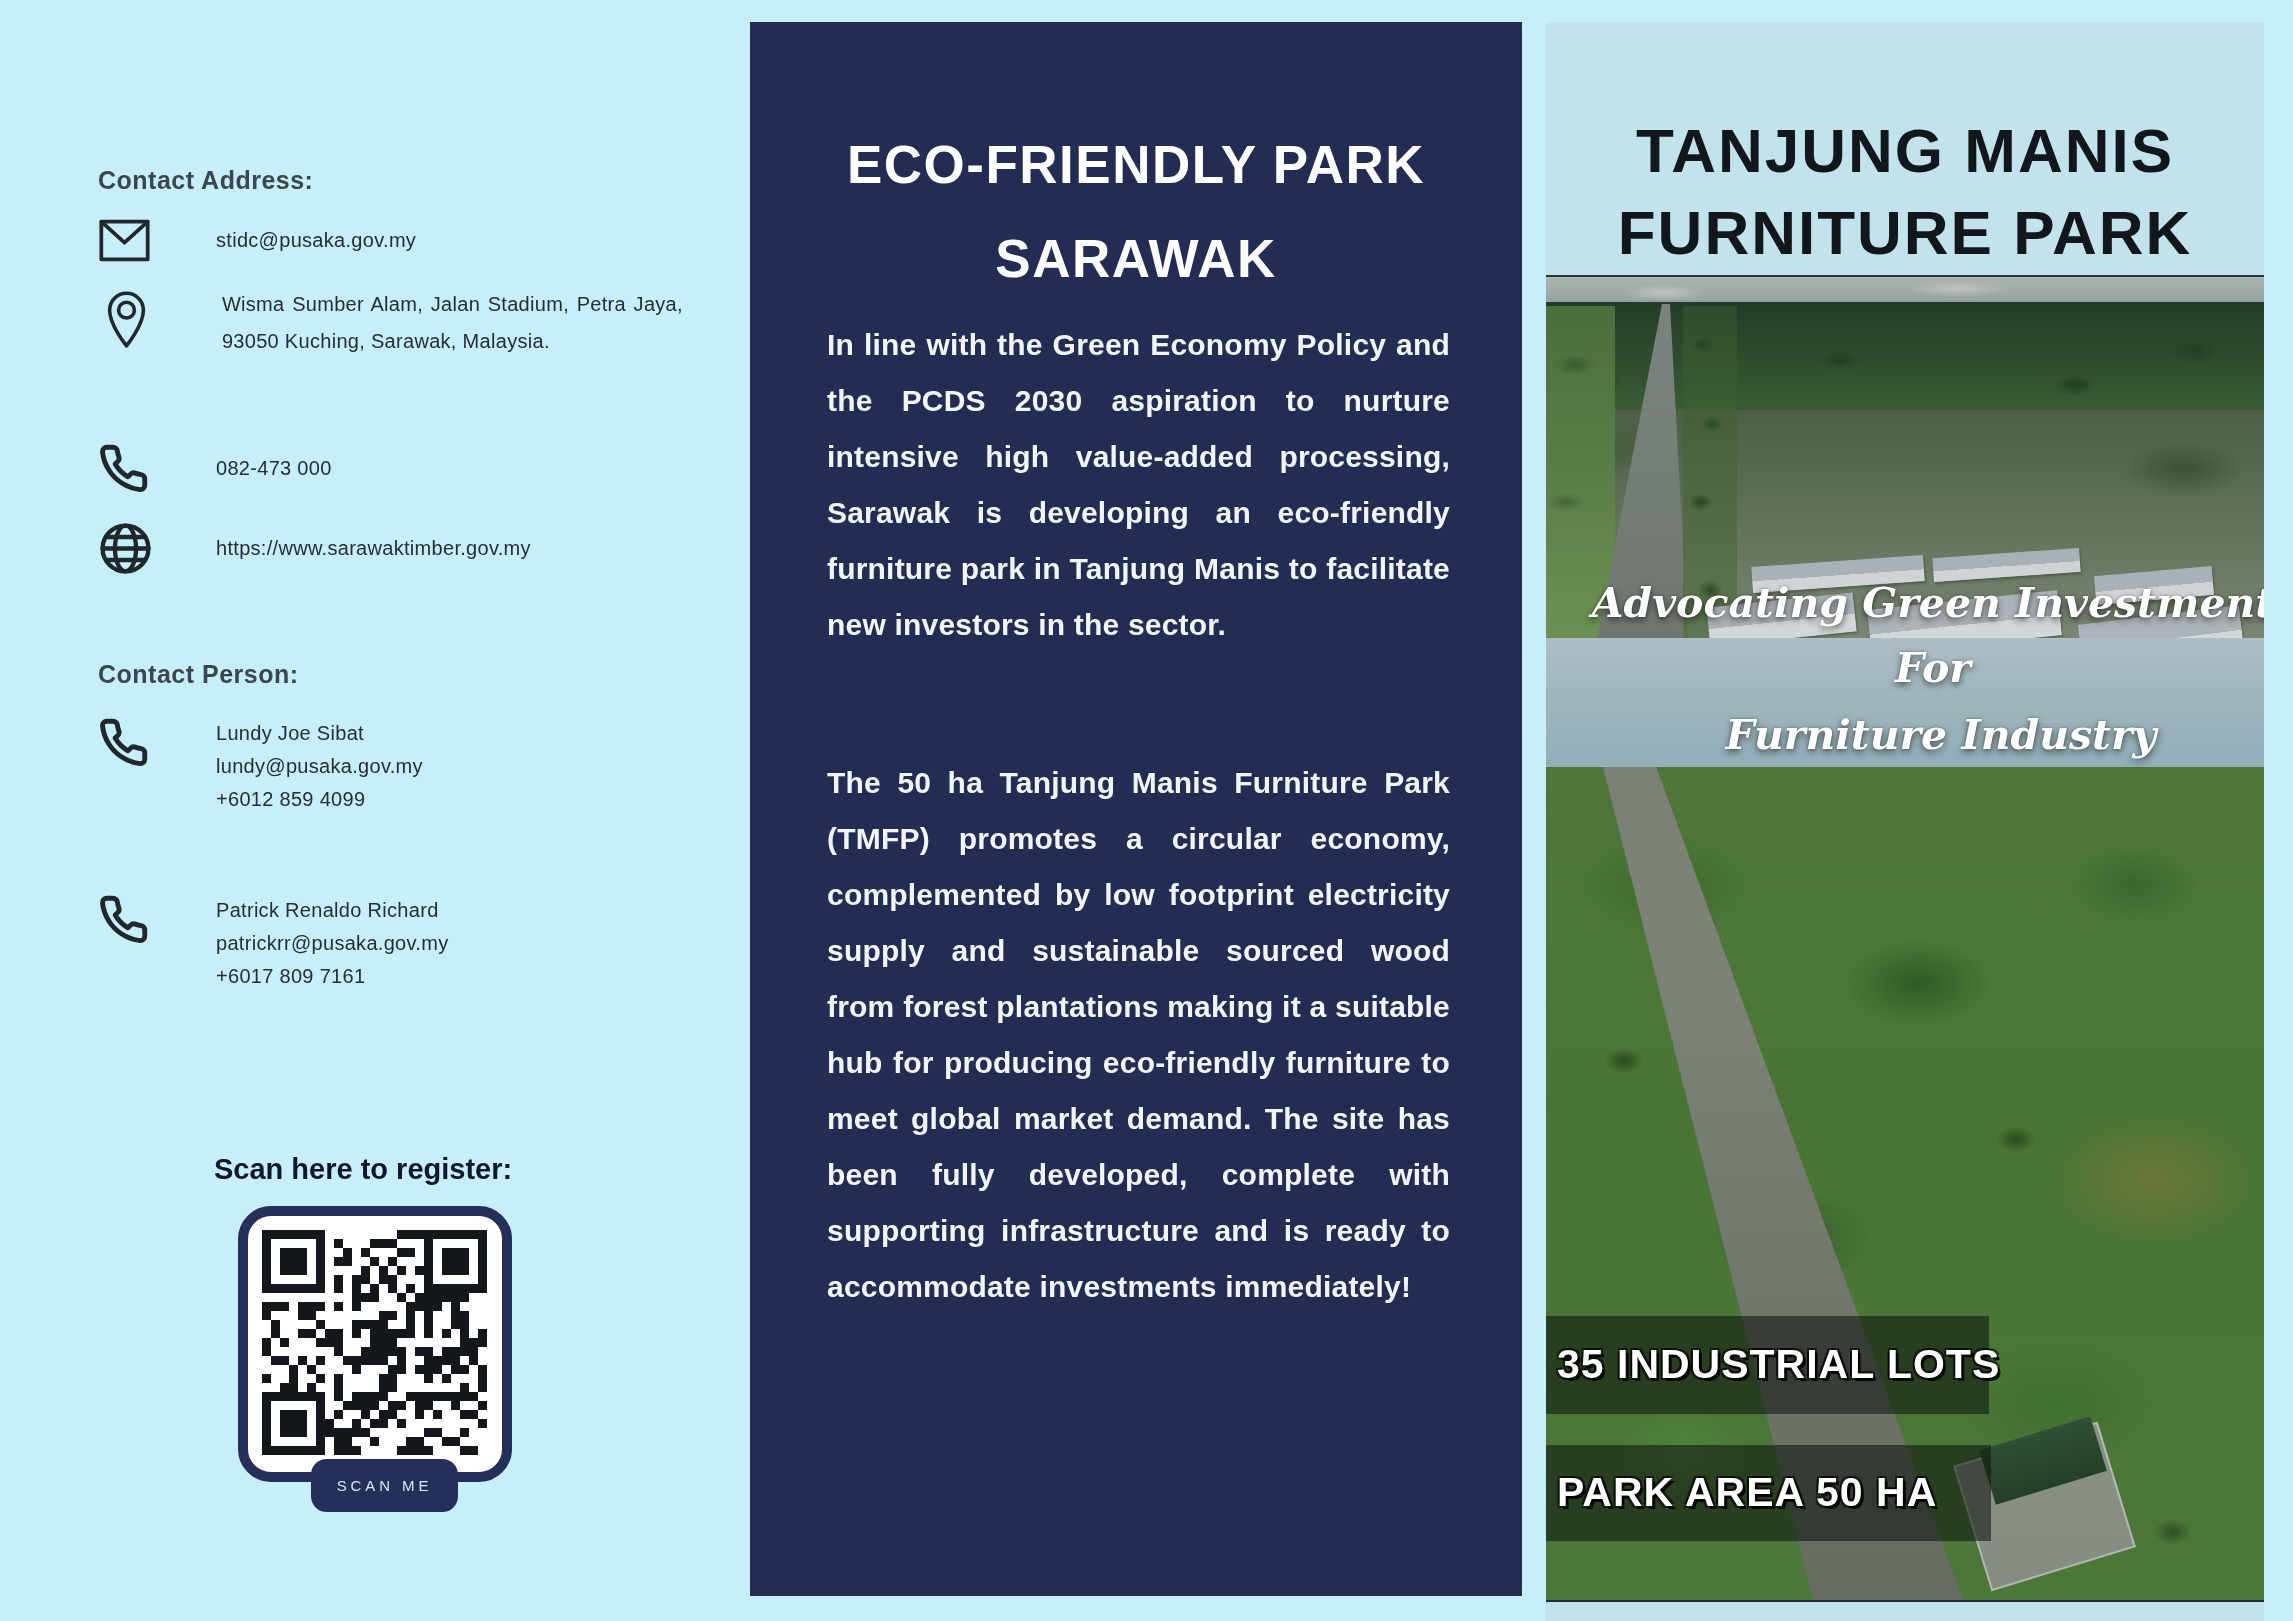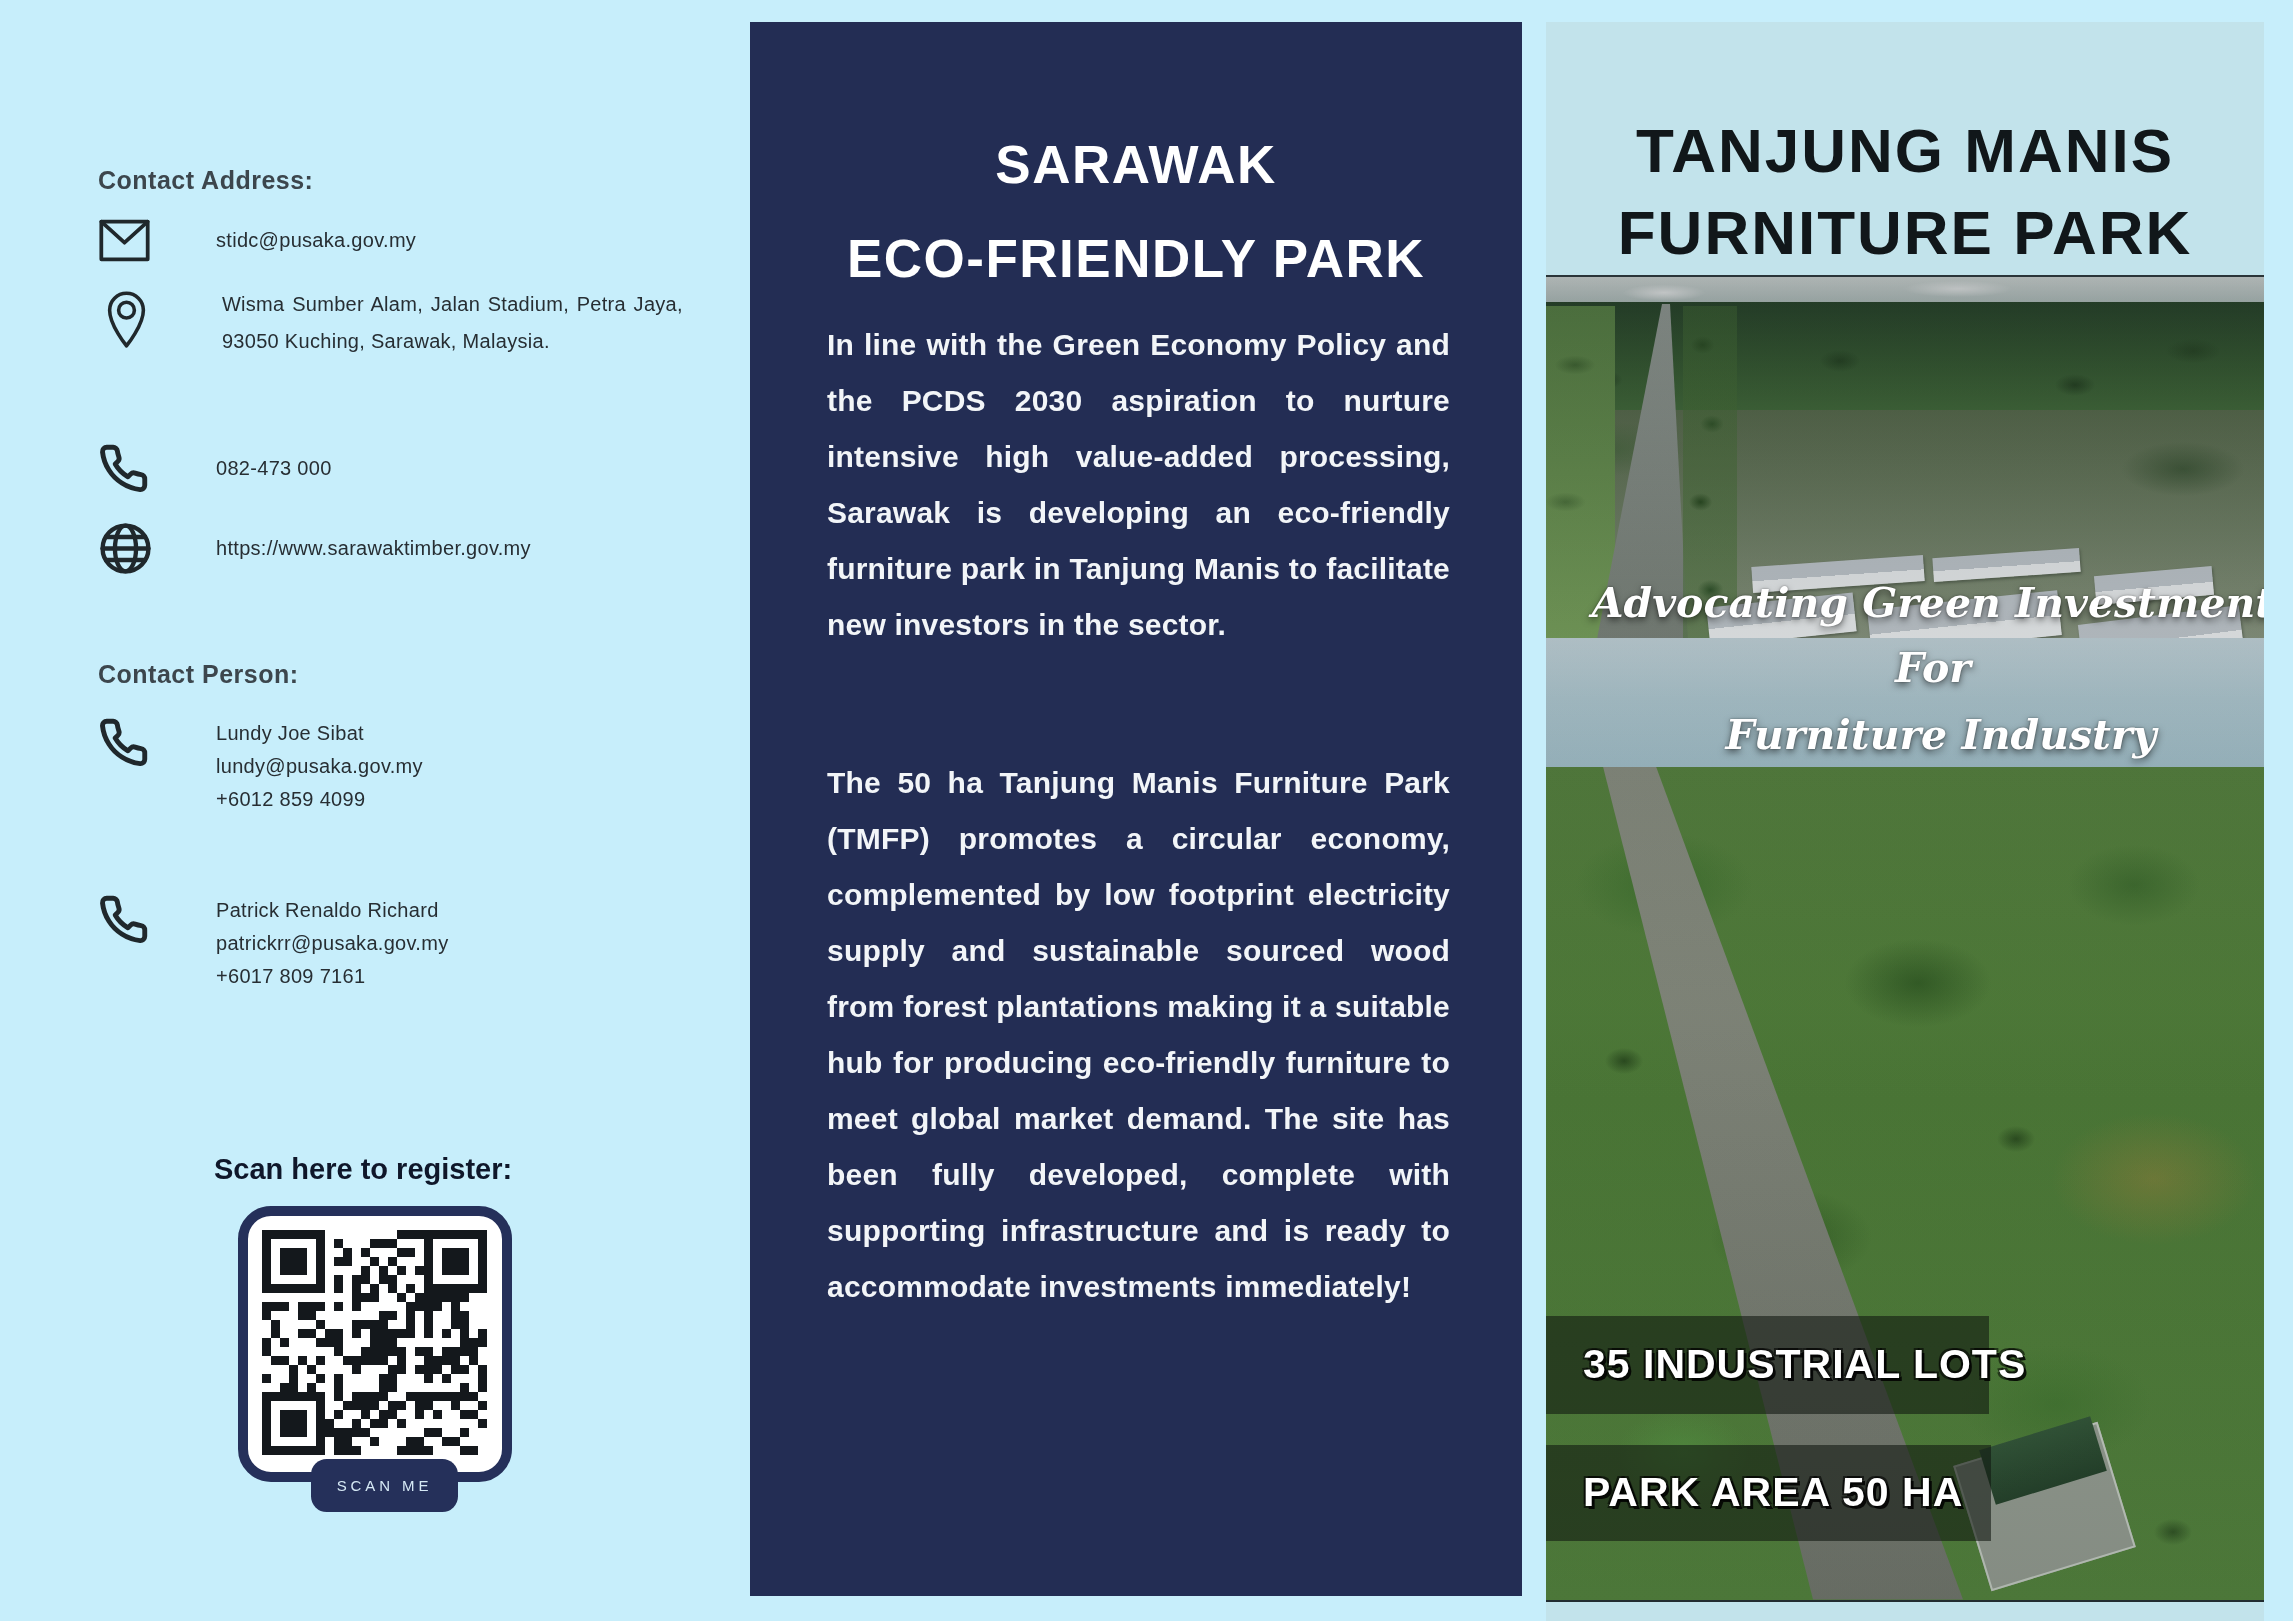--- a/index.html
+++ b/index.html
@@ -137,21 +137,21 @@
     position:absolute;left:0;top:294px;width:718px;text-align:center;
     color:#ffffff;font-family:"DejaVu Serif",serif;font-style:italic;font-weight:700;
     text-shadow:0 2.9px 7.8px rgba(0,0,0,.55),0 0 2px rgba(0,0,0,.4);
     padding-left:28px;
   }
   .photo-caption .cap1{display:block;font-size:41px;line-height:65px;}
   .photo-caption .cap2{display:block;font-size:41px;line-height:69px;margin-left:16px;}
 
   .stat-band{
     position:absolute;left:0;height:98px;background:rgba(16,22,16,.58);
-    display:flex;align-items:center;padding-left:37px;box-sizing:border-box;
+    display:flex;align-items:center;padding-left:11px;box-sizing:border-box;
     color:#ffffff;font-size:41px;font-weight:700;letter-spacing:1px;
     text-shadow:2.9px 2.9px 0 rgba(0,0,0,.85),-2px -2px 0 rgba(0,0,0,.55),2px -2px 0 rgba(0,0,0,.55),-2px 2px 0 rgba(0,0,0,.55);
     white-space:nowrap;
   }
   .stat-1{top:1039px;width:443px;}
   .stat-2{top:1168px;width:445px;height:96px;}
 </style>
 </head>
 <body>
 
@@ -456,22 +456,22 @@
           <rect x="165.6" y="220.79999999999998" width="9.2" height="9.2" fill="#14181c"></rect>
           <rect x="202.39999999999998" y="220.79999999999998" width="9.2" height="9.2" fill="#14181c"></rect>
           <rect x="211.6" y="220.79999999999998" width="9.2" height="9.2" fill="#14181c"></rect>
         </svg></div>
     <div class="scanme-pill">SCAN ME</div>
   </div>
 </section>
 
 <section class="abs panel-mid">
   <h1 class="mid-title">
+    <span style="display:block">ECO-FRIENDLY PARK</span>
     <span style="display:block">SARAWAK</span>
-    <span style="display:block">ECO-FRIENDLY PARK</span>
   </h1>
   <p class="mid-para mid-p1">In line with the Green Economy Policy and the PCDS 2030 aspiration to nurture intensive high value-added processing, Sarawak is developing an eco-friendly furniture park in Tanjung Manis to facilitate new investors in the sector.</p>
   <p class="mid-para mid-p2">The 50 ha Tanjung Manis Furniture Park (TMFP) promotes a circular economy, complemented by low footprint electricity supply and sustainable sourced wood from forest plantations making it a suitable hub for producing eco-friendly furniture to meet global market demand. The site has been fully developed, complete with supporting infrastructure and is ready to accommodate investments immediately!</p>
 </section>
 
 <section class="abs panel-right">
   <h1 class="right-title">
     <span style="display:block">TANJUNG MANIS</span>
     <span style="display:block">FURNITURE PARK</span>
   </h1>

